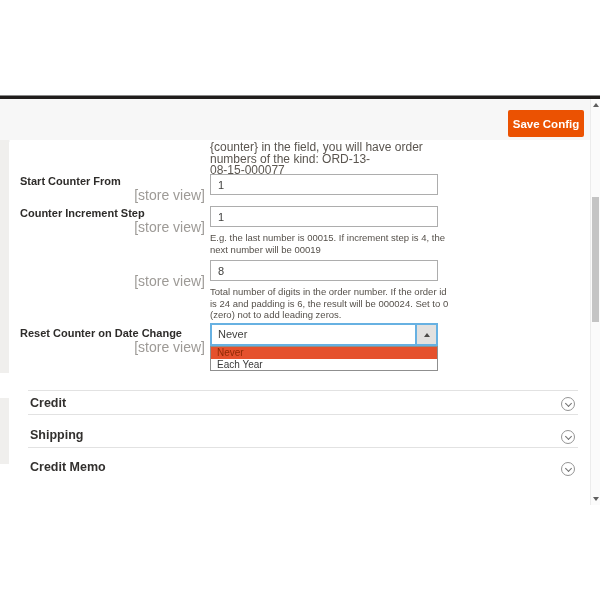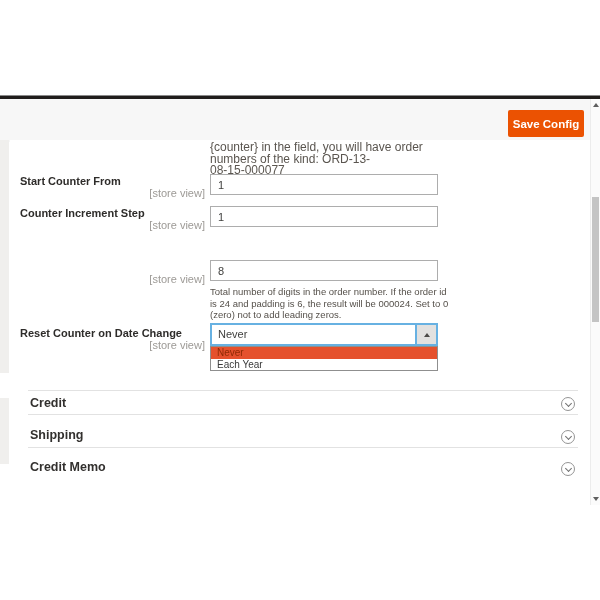--- a/index.html
+++ b/index.html
@@ -21,21 +21,21 @@
   .rail-seg { position:absolute; left:0; width:9px; background:#f0efed; }
   .rail-a { top:140px; height:233px; }
   .rail-b { top:398px; height:66px; }
 
   .comment { position:absolute; left:210px; top:142px; width:240px;
              font-size:12px; line-height:11.5px; color:#5a554f; }
 
   .flabel { position:absolute; left:20px; width:185px; 
             font-size:11px; font-weight:bold; color:#2e2c2a; }
   .fscope { position:absolute; left:20px; width:185px; text-align:right;
-            font-size:11px; color:#9d9a96; }
+            font-size:14px; color:#9d9a96; }
 
   .tinput { position:absolute; left:210px; width:228px; height:21px;
             border:1px solid #adadad; background:#fff; padding:0 7px;
             font-family:"Liberation Sans", sans-serif; font-size:11px; color:#41413f; }
 
   .fnote { position:absolute; left:210px; width:240px;
            font-size:9.5px; line-height:11.5px; color:#55504a; }
 
   .select-box { position:absolute; left:210px; top:323px; width:228px; height:23px;
                 background:#fff; border:2px solid #67b1e2; display:flex; cursor:pointer; }
@@ -86,20 +86,21 @@
     <div>08-15-000077</div>
   </div>
 
   <div class="flabel" style="top:175px">Start Counter From</div>
   <div class="fscope" style="top:187px">[store view]</div>
   <input class="tinput" style="top: 174px;" type="text" value="1">
 
   <div class="flabel" style="top:207px">Counter Increment Step</div>
   <div class="fscope" style="top:219px">[store view]</div>
   <input class="tinput" style="top: 206px;" type="text" value="1">
+  <div class="fnote" style="top:232px">E.g. the last number is 00015. If increment step is 4, the next number will be 00019</div>
 
   <div class="fscope" style="top:273px">[store view]</div>
   <input class="tinput" style="top: 260px;" type="text" value="8">
   <div class="fnote" style="top:286px">Total number of digits in the order number. If the order id is 24 and padding is 6, the result will be 000024. Set to 0 (zero) not to add leading zeros.</div>
 
   <div class="flabel" style="top:327px">Reset Counter on Date Change</div>
   <div class="fscope" style="top:339px">[store view]</div>
   <div class="select-box">
     <div class="select-value">Never</div>
     <div class="select-arrow">

